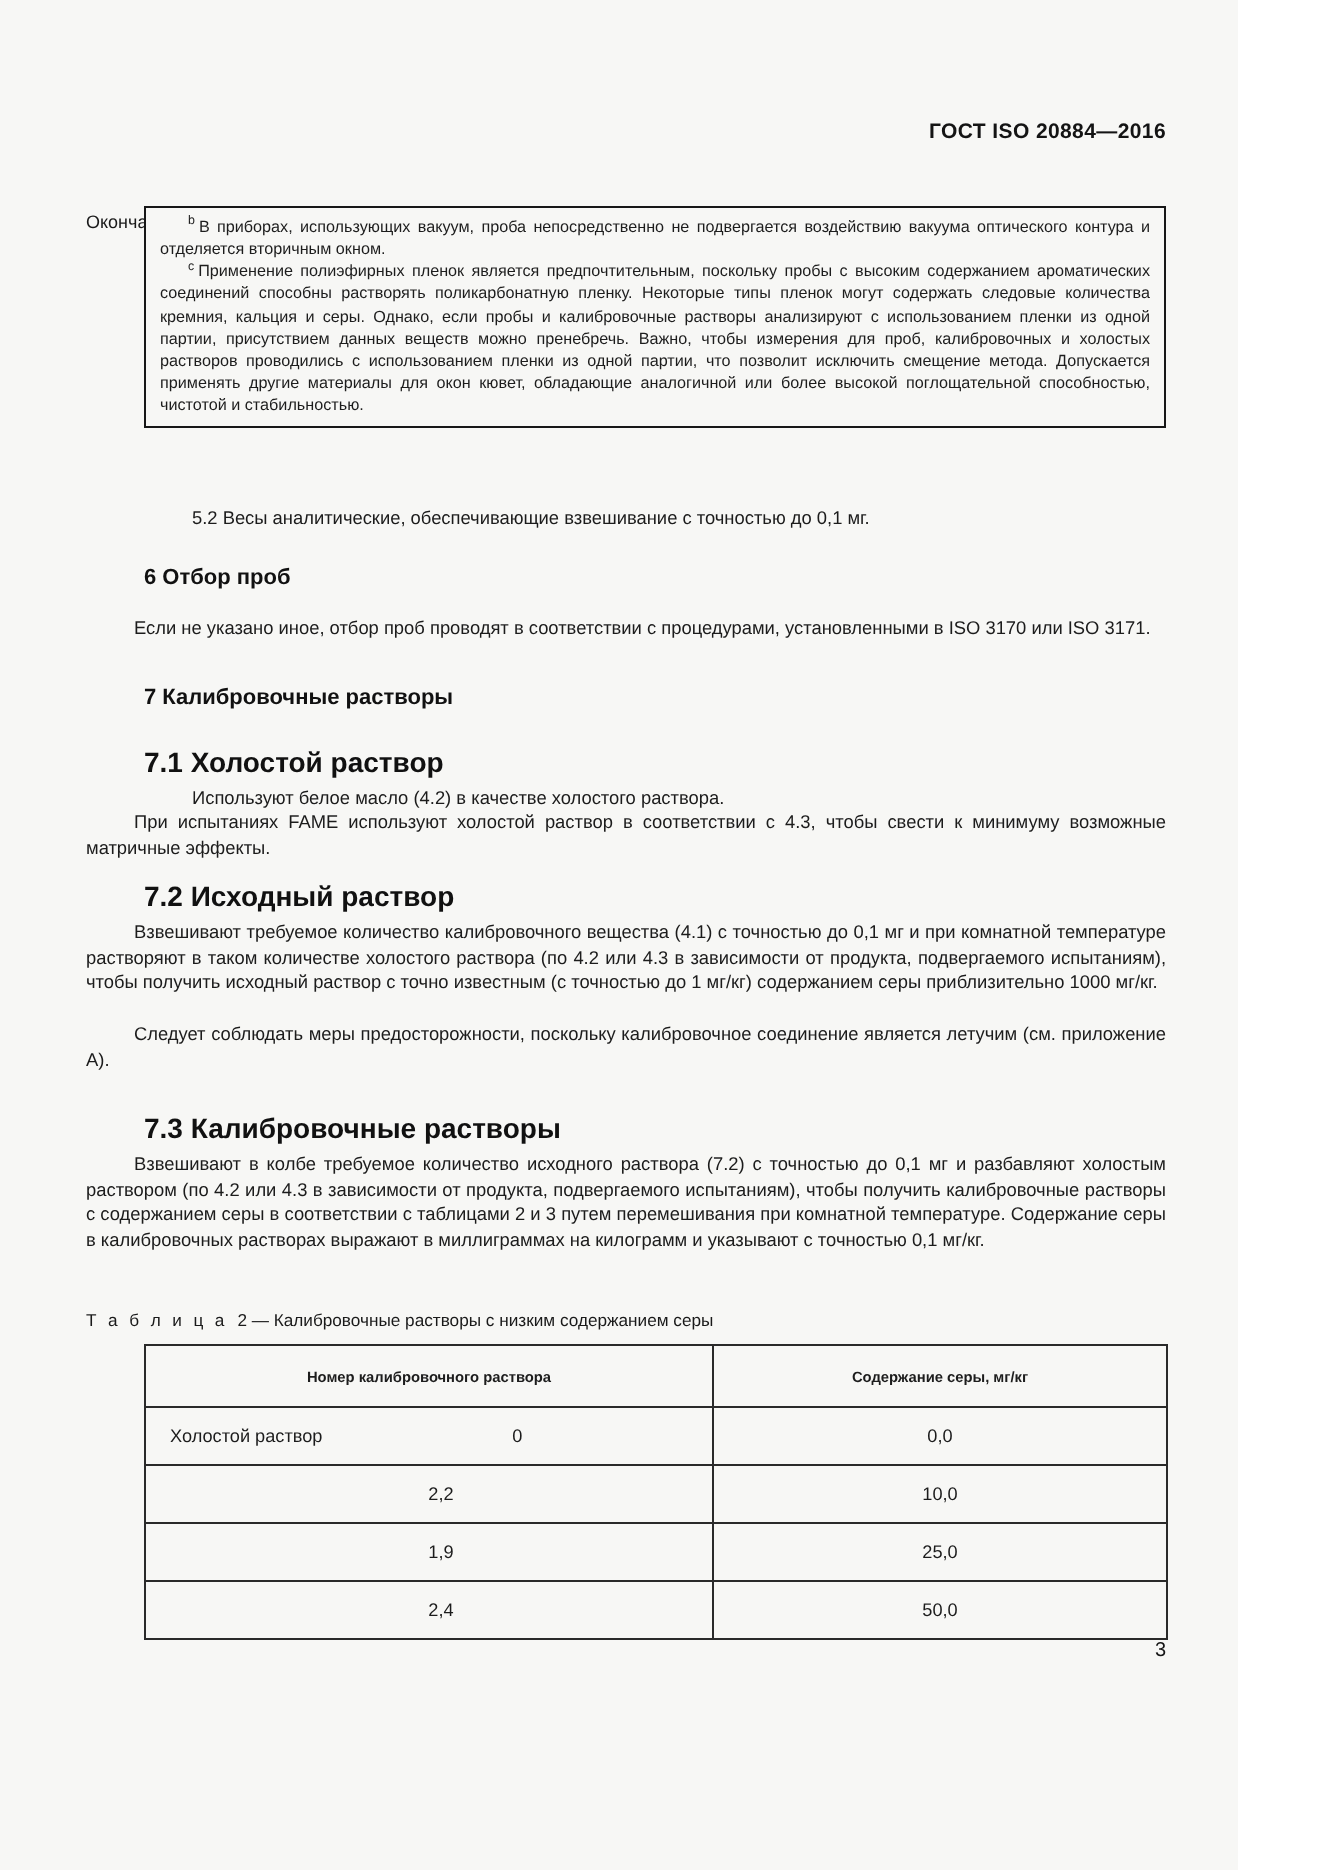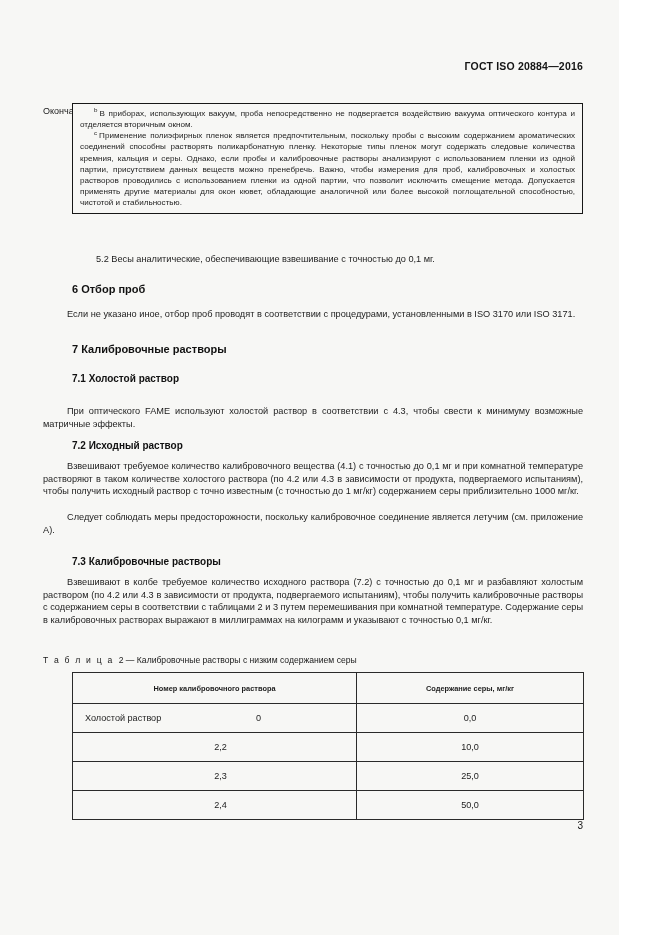--- a/index.html
+++ b/index.html
@@ -93,21 +93,21 @@
   .h-major {
     position: absolute;
     font-size: 11px;
     font-weight: bold;
     color: #111111;
     white-space: nowrap;
     text-align: right;
   }
   .h-minor {
     position: absolute;
-    font-size: 10px;
+    font-size: 14px;
     font-weight: bold;
     color: #111111;
     white-space: nowrap;
   }
 
   
   .tbl-caption {
     position: absolute;
     left: 43px;
     top: 655px;
@@ -201,22 +201,23 @@
     <div class="body-par indent" style="left:72px; top:253px; width:511px;">5.2  Весы аналитические, обеспечивающие взвешивание с точностью до 0,1 мг.</div>
 
     <div class="h-major" style="left:72px; top:283px;">6  Отбор проб</div>
 
     <div class="body-par indent" style="left:43px; top:308px; width:540px;">Если не указано иное, отбор проб проводят в соответствии с процедурами, установленными в ISO 3170 или ISO 3171.</div>
 
     <div class="h-major" style="left:72px; top:343px;">7  Калибровочные растворы</div>
 
     <div class="h-minor" style="left:72px; top:373px;">7.1  Холостой раствор</div>
 
-
-    <div class="body-par indent" style="left:43px; top:405px; width:540px;">При оптического FAME используют холостой раствор в соответствии с 4.3, чтобы свести к минимуму возможные матричные эффекты.</div>
+    <div class="body-par indent" style="left:72px; top:393px; width:511px;">Используют белое масло (4.2) в качестве холостого раствора.</div>
+
+    <div class="body-par indent" style="left:43px; top:405px; width:540px;">При испытаниях FAME используют холостой раствор в соответствии с 4.3, чтобы свести к минимуму возможные матричные эффекты.</div>
 
     <div class="h-minor" style="left:72px; top:440px;">7.2  Исходный раствор</div>
 
     <div class="body-par indent" style="left:43px; top:460px; width:540px;">Взвешивают требуемое количество калибровочного вещества (4.1) с точностью до 0,1 мг и при комнатной температуре растворяют в таком количестве холостого раствора (по 4.2 или 4.3 в зависимости от продукта, подвергаемого испытаниям), чтобы получить исходный раствор с точно известным (с точностью до 1 мг/кг) содержанием серы приблизительно 1000 мг/кг.</div>
 
     <div class="body-par indent" style="left:43px; top:511px; width:540px;">Следует соблюдать меры предосторожности, поскольку калибровочное соединение является летучим (см. приложение А).</div>
 
     <div class="h-minor" style="left:72px; top:556px;">7.3  Калибровочные растворы</div>
 
     <div class="body-par indent" style="left:43px; top:576px; width:540px;">Взвешивают в колбе требуемое количество исходного раствора (7.2) с точностью до 0,1 мг и разбавляют холостым раствором (по 4.2 или 4.3 в зависимости от продукта, подвергаемого испытаниям), чтобы получить калибровочные растворы с содержанием серы в соответствии с таблицами 2 и 3 путем перемешивания при комнатной температуре. Содержание серы в калибровочных растворах выражают в миллиграммах на килограмм и указывают с точностью 0,1 мг/кг.</div>
@@ -252,21 +253,21 @@
               <span class="nm"></span>
               <span class="vl">2,2</span>
             </div>
           </td>
           <td class="val-center">10,0</td>
         </tr>
         <tr>
           <td>
             <div class="col-num-wrap">
               <span class="nm"></span>
-              <span class="vl">2,3</span>
+              <span class="vl">1,9</span>
             </div>
           </td>
           <td class="val-center">25,0</td>
         </tr>
         <tr>
           <td>
             <div class="col-num-wrap">
               <span class="nm"></span>
               <span class="vl">2,4</span>
             </div>

